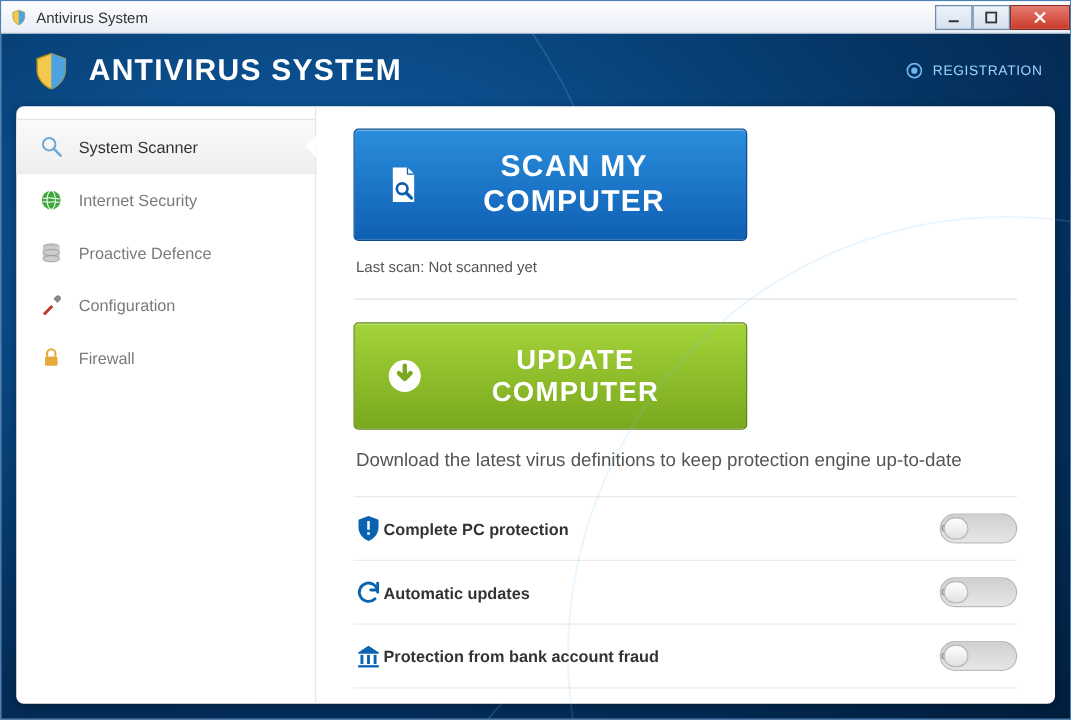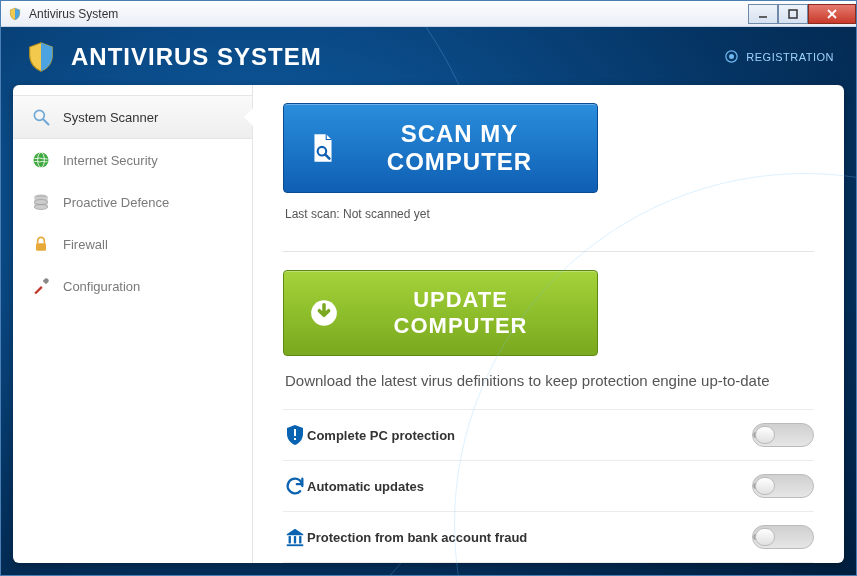--- a/index.html
+++ b/index.html
@@ -25,21 +25,21 @@
 .sidebar{width:240px;border-right:1px solid #e5e5e5;padding-top:10px;}
 .nav-item{display:flex;align-items:center;gap:12px;padding:11px 18px;font-size:13px;color:#7a7a7a;cursor:pointer;position:relative;}
 .nav-item.active{background:linear-gradient(to bottom,#fafafa,#eeeeee);color:#333;font-weight:400;border-top:1px solid #e5e5e5;border-bottom:1px solid #e5e5e5;}
 .nav-item.active::after{content:"";position:absolute;right:-1px;top:50%;transform:translateY(-50%);width:0;height:0;border-top:9px solid transparent;border-bottom:9px solid transparent;border-right:9px solid #fff;}
 .nav-icon{width:20px;height:20px;display:flex;align-items:center;justify-content:center;}
 .main{flex:1;padding:18px 30px 18px 30px;overflow:auto;}
 .big-btn{display:flex;align-items:center;gap:12px;color:#fff;font-size:24px;font-weight:600;letter-spacing:1px;border:none;cursor:pointer;padding:16px 26px;border-radius:4px;width:315px;}
 .scan-btn{background:linear-gradient(to bottom,#2a8edc,#0f5fb3);border:1px solid #0a4a8f;box-shadow:inset 0 1px 0 rgba(255,255,255,0.3);}
 .update-btn{background:linear-gradient(to bottom,#a4d33a,#7aa81e);border:1px solid #5e8a12;box-shadow:inset 0 1px 0 rgba(255,255,255,0.3);font-size:22px;}
 .big-icon{width:30px;height:34px;display:flex;align-items:center;justify-content:center;}
-.status-line{font-size:12px;color:#555;margin:14px 0 30px 2px;}
+.status-line{font-size:12px;color:#555;margin:14px 0 18px 2px;}
 .hr{border:none;border-top:1px solid #e3e3e3;margin:0 0 18px 0;}
 .desc-line{font-size:15px;color:#555;margin:16px 0 20px 2px;}
 .feature{display:flex;align-items:center;padding:13px 0;border-top:1px solid #ececec;}
 .feature:last-child{border-bottom:1px solid #ececec;}
 .feat-icon{width:24px;height:24px;display:flex;align-items:center;justify-content:center;color:#0a63b0;}
 .feat-label{font-size:13px;color:#333;font-weight:600;}
 .toggle{margin-left:auto;width:62px;height:24px;border-radius:12px;background:linear-gradient(to bottom,#d0d0d0,#e6e6e6);border:1px solid #bbb;position:relative;cursor:pointer;display:flex;align-items:center;justify-content:flex-start;padding-right:8px;}
 .toggle-knob{position:absolute;left:2px;top:2px;width:20px;height:18px;border-radius:10px;background:linear-gradient(to bottom,#fff,#e0e0e0);border:1px solid #bbb;}
 .toggle-text{font-size:9px;font-weight:700;color:#999;letter-spacing:0.5px;}
 </style>
@@ -127,34 +127,34 @@
                 <path d="M4 6v12c0 1.7 3.6 3 8 3s8-1.3 8-3V6" fill="#ccc"></path>
                 <ellipse cx="12" cy="12" rx="8" ry="3" fill="none" stroke="#999" stroke-width="0.8"></ellipse>
                 <ellipse cx="12" cy="18" rx="8" ry="3" fill="none" stroke="#999" stroke-width="0.8"></ellipse>
               </svg>
           </span>
           <span>Proactive Defence</span>
         </div>
         <div class="nav-item">
           <span class="nav-icon">
             <svg viewBox="0 0 24 24" width="20" height="20">
+                <path d="M4 20l8-8 2 2-8 8z" fill="#c0392b"></path>
+                <path d="M14 6l4 4 3-3a3 3 0 0 0-4-4z" fill="#888"></path>
+              </svg>
+          </span>
+          <span>Configuration</span>
+        </div>
+        <div class="nav-item">
+          <span class="nav-icon">
+            <svg viewBox="0 0 24 24" width="20" height="20">
                 <rect x="6" y="11" width="12" height="9" rx="1.5" fill="#e6a93a"></rect>
                 <path d="M8 11V8a4 4 0 0 1 8 0v3" fill="none" stroke="#e6a93a" stroke-width="2"></path>
               </svg>
           </span>
           <span>Firewall</span>
-        </div>
-        <div class="nav-item">
-          <span class="nav-icon">
-            <svg viewBox="0 0 24 24" width="20" height="20">
-                <path d="M4 20l8-8 2 2-8 8z" fill="#c0392b"></path>
-                <path d="M14 6l4 4 3-3a3 3 0 0 0-4-4z" fill="#888"></path>
-              </svg>
-          </span>
-          <span>Configuration</span>
         </div>
       </div>
 
       <div class="main">
 
         <button class="big-btn scan-btn">
           <span class="big-icon">
             <svg viewBox="0 0 24 30" width="26" height="32">
                 <path d="M4 2h11l5 5v21H4z" fill="#fff"></path>
                 <path d="M15 2v5h5" fill="none" stroke="#0f5fb3" stroke-width="1"></path>

